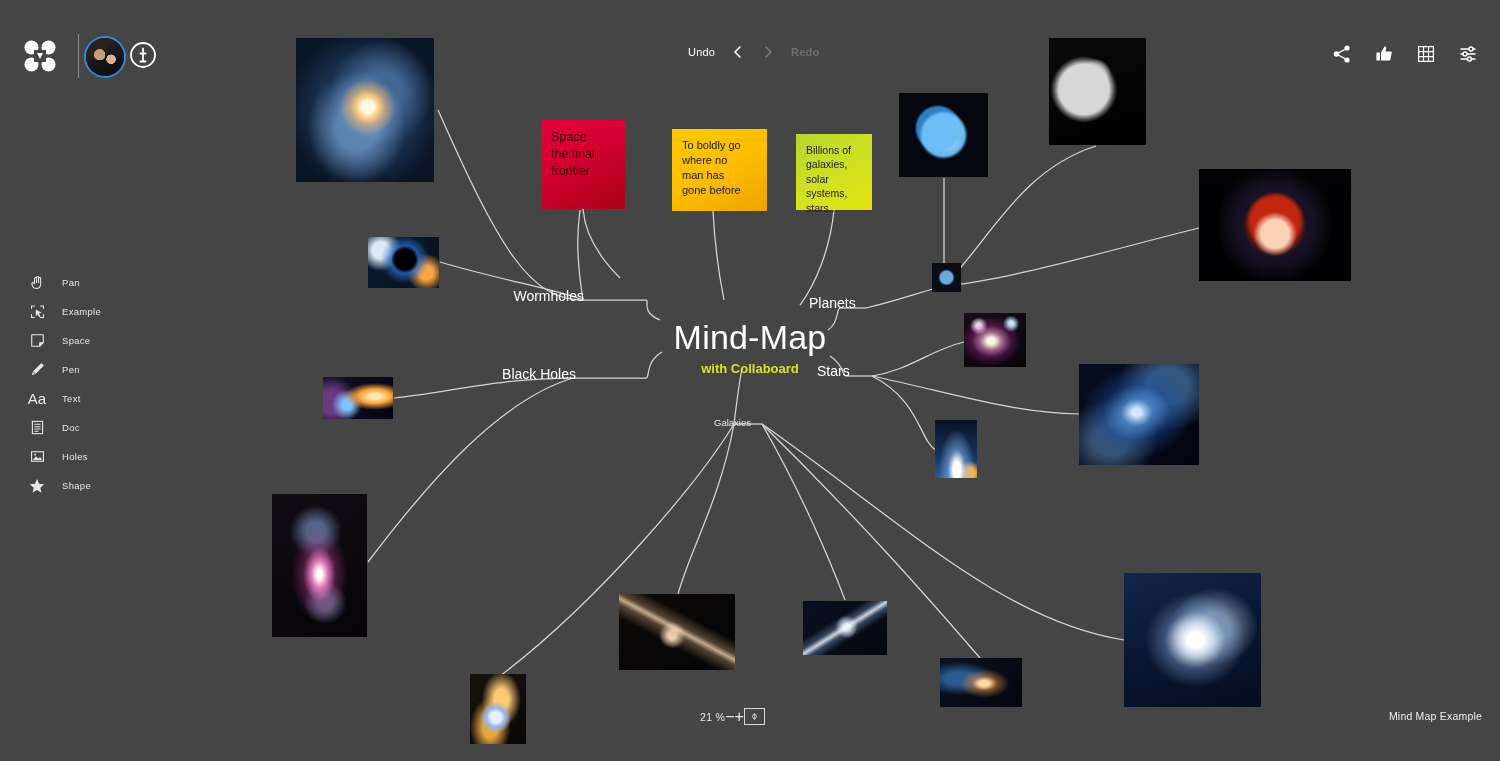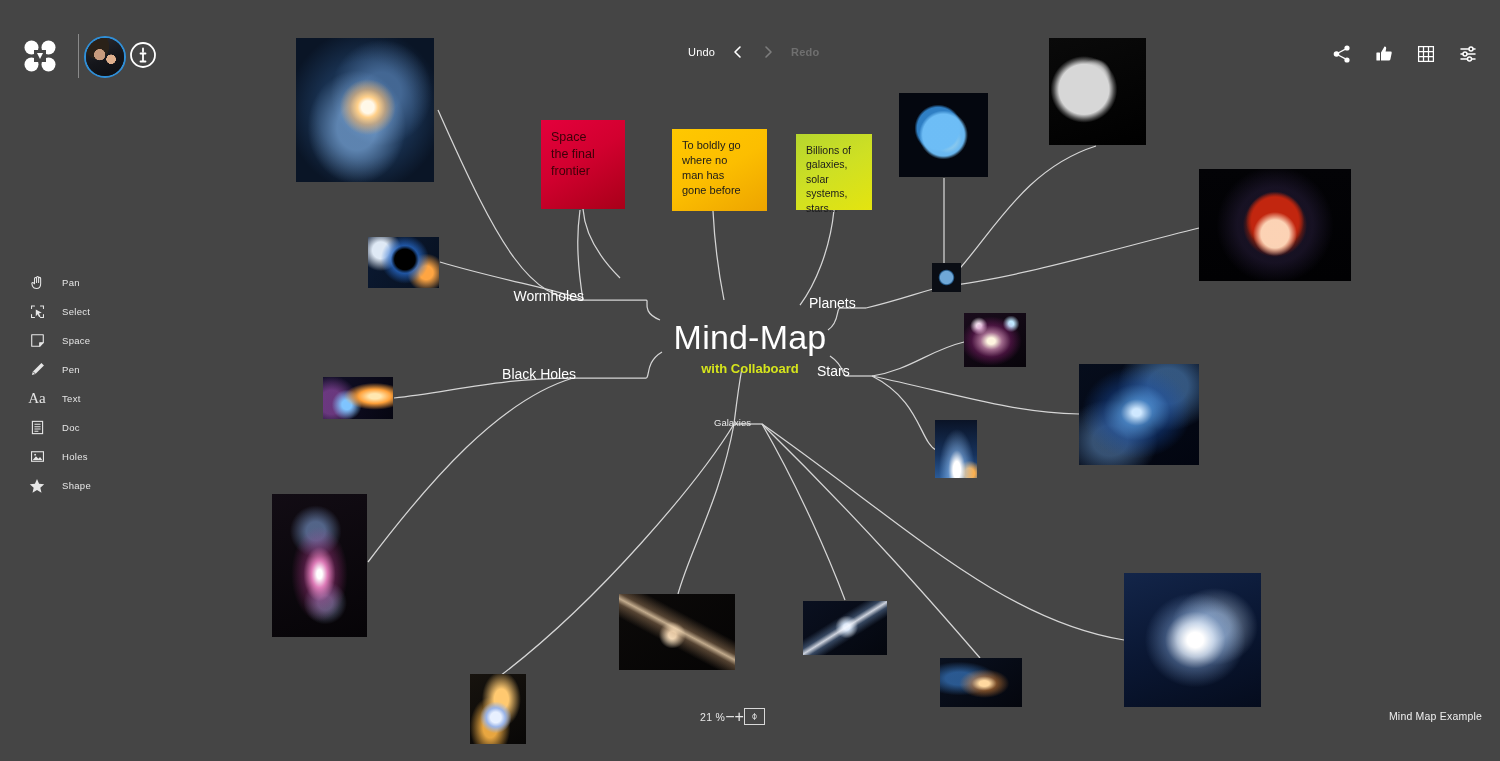--- a/index.html
+++ b/index.html
@@ -29,21 +29,21 @@
   .nav-center .lbl.dim{color:#6f6f6f;font-weight:bold;}
   .chev{width:14px;height:14px;display:inline-block;}
   .topright{position:absolute;right:22px;top:44px;display:flex;align-items:center;gap:22px;}
   .ti{width:20px;height:20px;display:block;}
 
   
   .tools{position:absolute;left:26px;top:268px;z-index:40;}
   .tool{display:flex;align-items:center;height:29px;cursor:pointer;}
   .tool .ic{width:22px;height:22px;display:flex;align-items:center;justify-content:center;}
   .tool .tl{margin-left:14px;font-size:9.5px;color:#e6e6e6;letter-spacing:.3px;}
-  .tool .aa{font-size:15px;color:#e6e6e6;font-family:Liberation Serif, serif;}
+  .tool .aa{font-size:15px;color:#e6e6e6;font-family:Liberation Sans, sans-serif;}
 
   
   .zoombar{position:absolute;left:700px;top:708px;display:flex;align-items:center;z-index:40;}
   .zoombar .pct{font-size:10.5px;color:#e8e8e8;letter-spacing:.3px;}
   .zbtn{font-size:16px;color:#e8e8e8;line-height:1;cursor:pointer;user-select:none;}
   .fitbox{width:19px;height:15px;border:1px solid #d8d8d8;display:flex;align-items:center;
       justify-content:center;font-size:9px;color:#e8e8e8;cursor:pointer;}
   .brand{position:absolute;right:18px;top:710px;font-size:10.5px;color:#efefef;letter-spacing:.2px;z-index:40;}
   .img{position:absolute;z-index:20;background-color:#000;background-repeat:no-repeat;}
   .note{position:absolute;z-index:25;padding:9px 10px 0 10px;box-sizing:border-box;
@@ -339,21 +339,21 @@
     <span class="tl">Pan</span>
   </div>
 
   <div class="tool">
     <span class="ic">
       <svg viewBox="0 0 20 20" width="17" height="17" fill="none" stroke="#e6e6e6" stroke-width="1.25" stroke-linecap="round">
         <path d="M3 6.5 V3.5 H6.5 M13.5 3.5 H17 V6.5 M17 13.5 V17 H13.5 M6.5 17 H3 V13.5"></path>
         <path d="M8 7.5 L15 11.5 L11.6 12.4 L13.6 15.8 L12 16.7 L10 13.3 L8 15.8 Z" fill="#e6e6e6" stroke="none"></path>
       </svg>
     </span>
-    <span class="tl">Select</span>
+    <span class="tl">Example</span>
   </div>
 
   <div class="tool">
     <span class="ic">
       <svg viewBox="0 0 20 20" width="17" height="17" fill="none" stroke="#e6e6e6" stroke-width="1.3" stroke-linejoin="round">
         <path d="M3.2 3.2 H16.8 V12.6 L12.6 16.8 H3.2 Z"></path>
         <path d="M16.8 12.6 H12.6 V16.8" fill="#e6e6e6"></path>
       </svg>
     </span>
     <span class="tl">Space</span>

